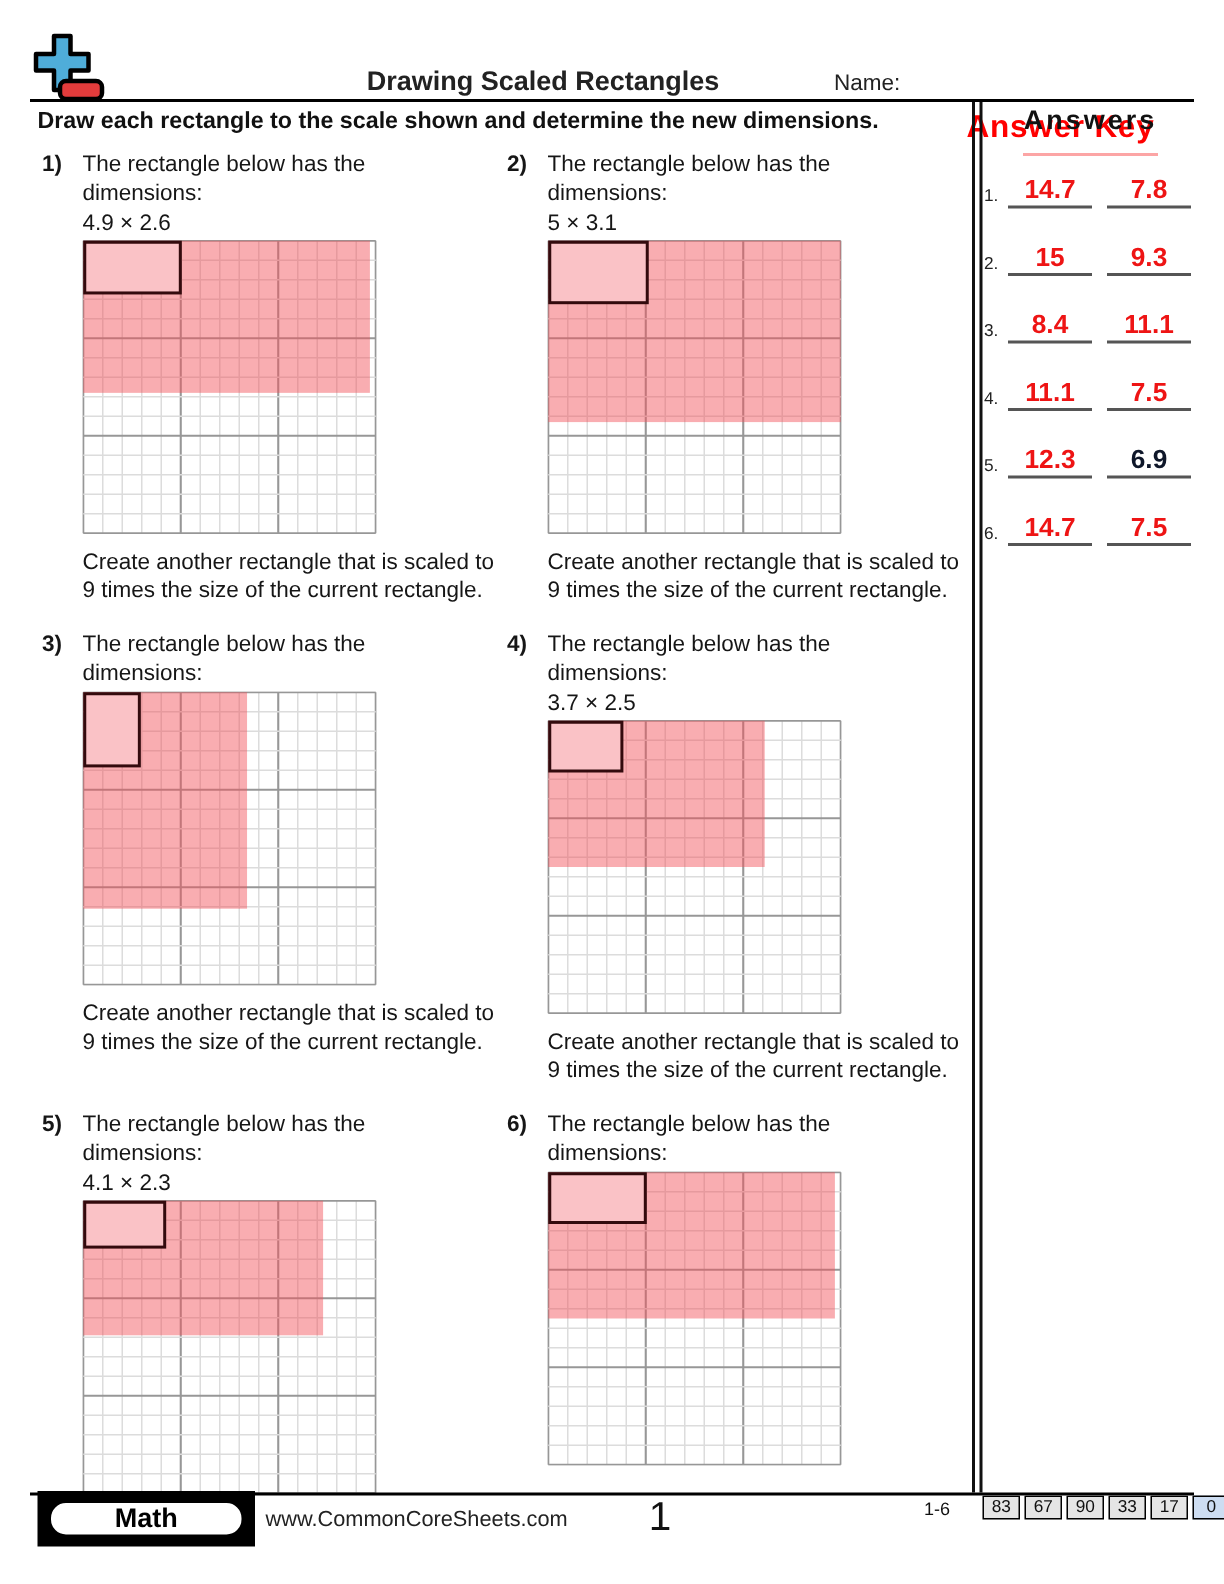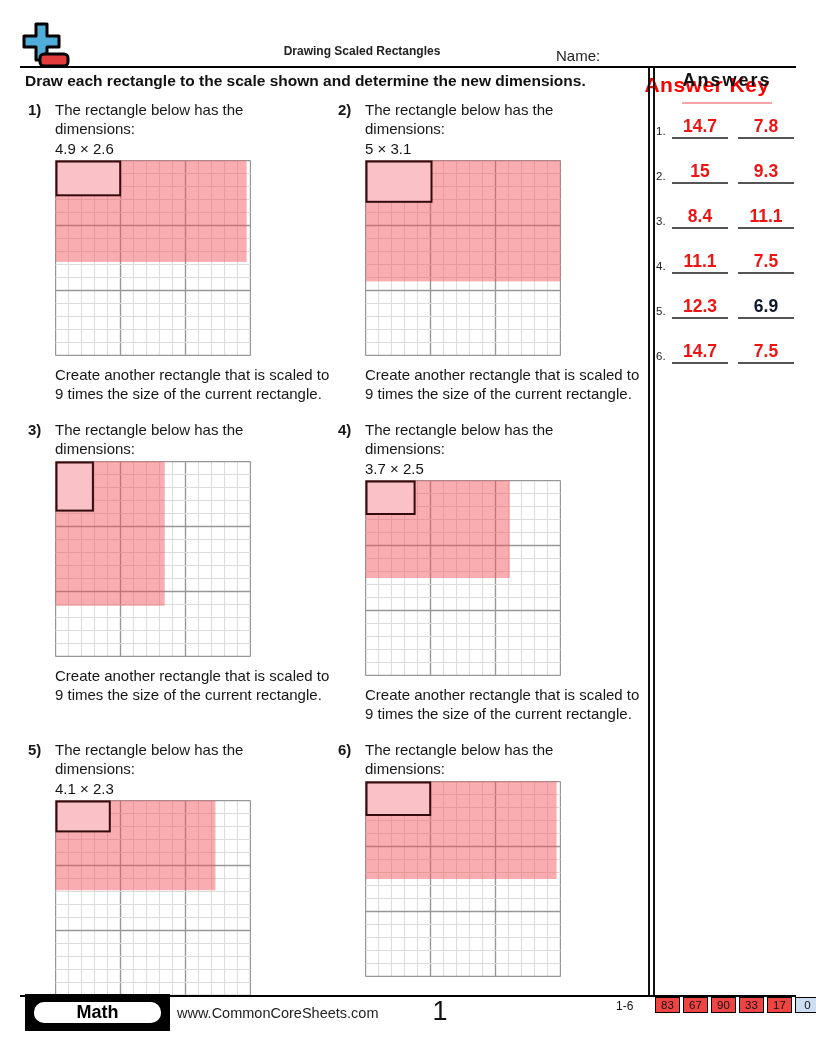--- a/index.html
+++ b/index.html
@@ -6,21 +6,21 @@
   html,body { background:#ffffff; }
   .page {
     position:relative; width:816px; height:1056px; margin:0 auto;
     background:#fff; font-family:"Liberation Sans", sans-serif; color:#1a1a1a;
     overflow:hidden;
   }
   
   .logo { position:absolute; left:20px; top:22px; width:50px; height:46px; }
   .page-title {
     position:absolute; left:0; top:44px; width:724px; text-align:center;
-    font-size:12px; font-weight:bold; color:#222;
+    font-size:18px; font-weight:bold; color:#222;
   }
   .name-label { position:absolute; left:556px; top:47px; font-size:15px; color:#222; }
   .name-value {
     position:absolute; left:622px; top:41px; width:170px; text-align:center;
     font-size:21px; font-weight:bold; letter-spacing:0.5px;margin-top:32px;
   }
   .header-line { position:absolute; left:20px; top:66px; width:776px; border-top:2.5px solid #000; }
   .instruction {
     position:absolute; left:25px; top:72px; width:610px;
     font-size:15.5px; font-weight:bold; color:#111;
@@ -56,21 +56,21 @@
     position:absolute; left:6px; top:5px; width:133px; height:27px; background:#fff;
     border:3px solid #000; border-radius:13px;
     display:flex; align-items:center; justify-content:center;
     font-size:18px; font-weight:bold; color:#000;
   }
   .site-text { position:absolute; left:177px; top:1005px; font-size:14.5px; color:#222; }
   .page-number { position:absolute; left:340px; top:996px; width:200px; text-align:center; font-size:27px; color:#111; }
   .score-range { position:absolute; left:616px; top:999px; font-size:12px; color:#111; }
   .score-boxes { position:absolute; left:655px; top:997px; display:flex; gap:3px; }
   .score-box {
-    width:25px; height:16px; border:1.5px solid #000; background:#ef4444;
+    width:25px; height:16px; border:1.5px solid #000; background:#e5e5e5;
     display:flex; align-items:center; justify-content:center; font-size:11.5px; color:#111;
   }
 </style>
 </head>
 <body>
 
 <div class="page">
 
   <div class="logo">
     <svg width="50" height="46" viewBox="0 0 50 46">

